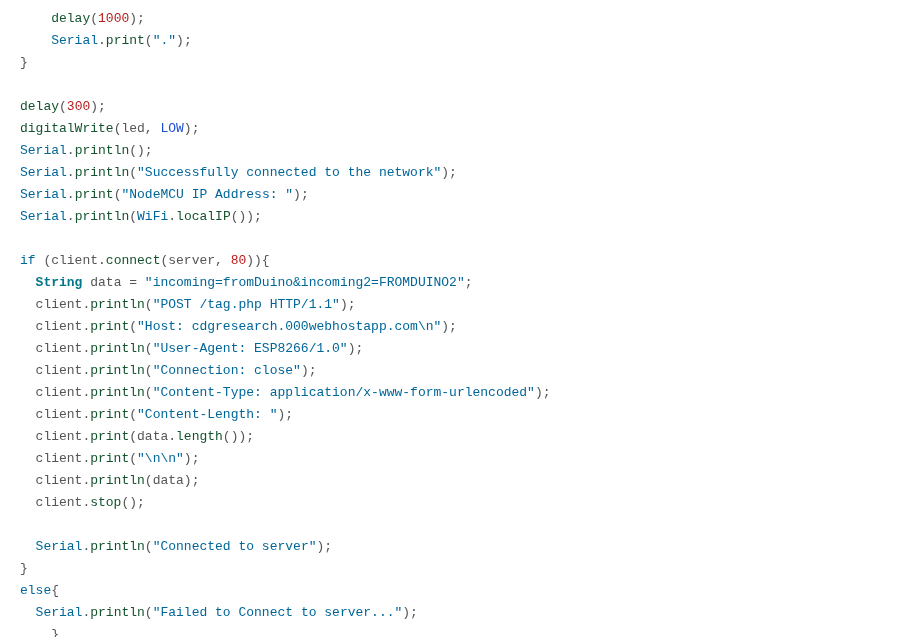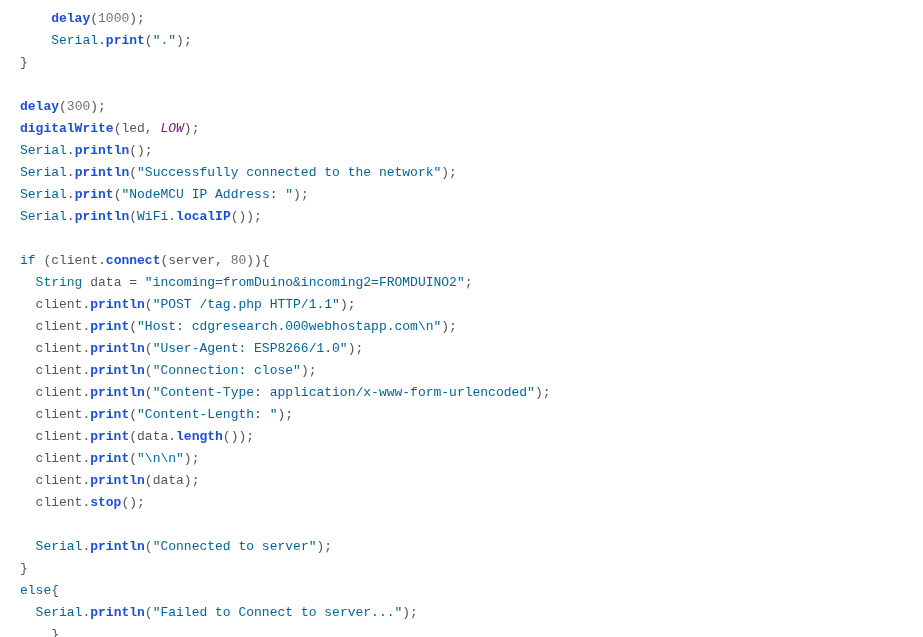--- a/index.html
+++ b/index.html
@@ -10,23 +10,23 @@
   font-size: 13px;
   line-height: 22px;
   color: #555555;
 }
 pre {
   margin: 0;
   font-family: inherit;
   white-space: pre;
 }
 .kw { color: #006699; font-weight: normal; }
-.hl { color: #1d4ed8; font-weight: bold; }
-.num { color: #737373; }
+.hl { color: #14532d; font-weight: normal; }
+.num { color: #b91c1c; }
 .str { color: #006699; }
-.type { color: #007788; }
-.const { color: #701a75; font-style: italic; }
+.type { color: #007788; font-weight: bold; }
+.const { color: #1d4ed8; }
 .plain { color: #555555; }
 </style>
 </head>
 <body>
 
 <pre id="code-block"><div>    <span class="hl">delay</span><span class="plain">(</span><span class="num">1000</span><span class="plain">);</span></div><div>    <span class="kw">Serial</span><span class="plain">.</span><span class="hl">print</span><span class="plain">(</span><span class="str">"."</span><span class="plain">);</span></div><div><span class="plain">}</span></div><div>&nbsp;</div><div><span class="hl">delay</span><span class="plain">(</span><span class="num">300</span><span class="plain">);</span></div><div><span class="hl">digitalWrite</span><span class="plain">(led, </span><span class="const">LOW</span><span class="plain">);</span></div><div><span class="kw">Serial</span><span class="plain">.</span><span class="hl">println</span><span class="plain">();</span></div><div><span class="kw">Serial</span><span class="plain">.</span><span class="hl">println</span><span class="plain">(</span><span class="str">"Successfully connected to the network"</span><span class="plain">);</span></div><div><span class="kw">Serial</span><span class="plain">.</span><span class="hl">print</span><span class="plain">(</span><span class="str">"NodeMCU IP Address: "</span><span class="plain">);</span></div><div><span class="kw">Serial</span><span class="plain">.</span><span class="hl">println</span><span class="plain">(</span><span class="kw">WiFi</span><span class="plain">.</span><span class="hl">localIP</span><span class="plain">());</span></div><div>&nbsp;</div><div><span class="kw">if</span><span class="plain"> (client.</span><span class="hl">connect</span><span class="plain">(server, </span><span class="num">80</span><span class="plain">)){</span></div><div>  <span class="type">String</span><span class="plain"> data = </span><span class="str">"incoming=fromDuino&amp;incoming2=FROMDUINO2"</span><span class="plain">;</span></div><div>  <span class="plain">client.</span><span class="hl">println</span><span class="plain">(</span><span class="str">"POST /tag.php HTTP/1.1"</span><span class="plain">);</span></div><div>  <span class="plain">client.</span><span class="hl">print</span><span class="plain">(</span><span class="str">"Host: cdgresearch.000webhostapp.com\n"</span><span class="plain">);</span></div><div>  <span class="plain">client.</span><span class="hl">println</span><span class="plain">(</span><span class="str">"User-Agent: ESP8266/1.0"</span><span class="plain">);</span></div><div>  <span class="plain">client.</span><span class="hl">println</span><span class="plain">(</span><span class="str">"Connection: close"</span><span class="plain">);</span></div><div>  <span class="plain">client.</span><span class="hl">println</span><span class="plain">(</span><span class="str">"Content-Type: application/x-www-form-urlencoded"</span><span class="plain">);</span></div><div>  <span class="plain">client.</span><span class="hl">print</span><span class="plain">(</span><span class="str">"Content-Length: "</span><span class="plain">);</span></div><div>  <span class="plain">client.</span><span class="hl">print</span><span class="plain">(data.</span><span class="hl">length</span><span class="plain">());</span></div><div>  <span class="plain">client.</span><span class="hl">print</span><span class="plain">(</span><span class="str">"\n\n"</span><span class="plain">);</span></div><div>  <span class="plain">client.</span><span class="hl">println</span><span class="plain">(data);</span></div><div>  <span class="plain">client.</span><span class="hl">stop</span><span class="plain">();</span></div><div>&nbsp;</div><div>  <span class="kw">Serial</span><span class="plain">.</span><span class="hl">println</span><span class="plain">(</span><span class="str">"Connected to server"</span><span class="plain">);</span></div><div><span class="plain">}</span></div><div><span class="kw">else</span><span class="plain">{</span></div><div>  <span class="kw">Serial</span><span class="plain">.</span><span class="hl">println</span><span class="plain">(</span><span class="str">"Failed to Connect to server..."</span><span class="plain">);</span></div><div>    <span class="plain">}</span></div></pre>
 
 </body></html>

